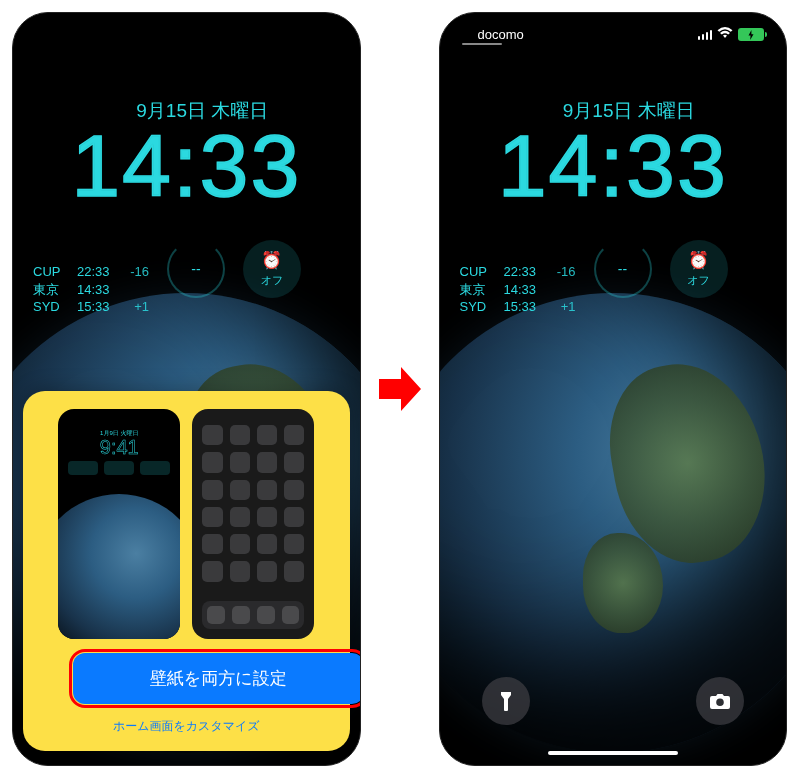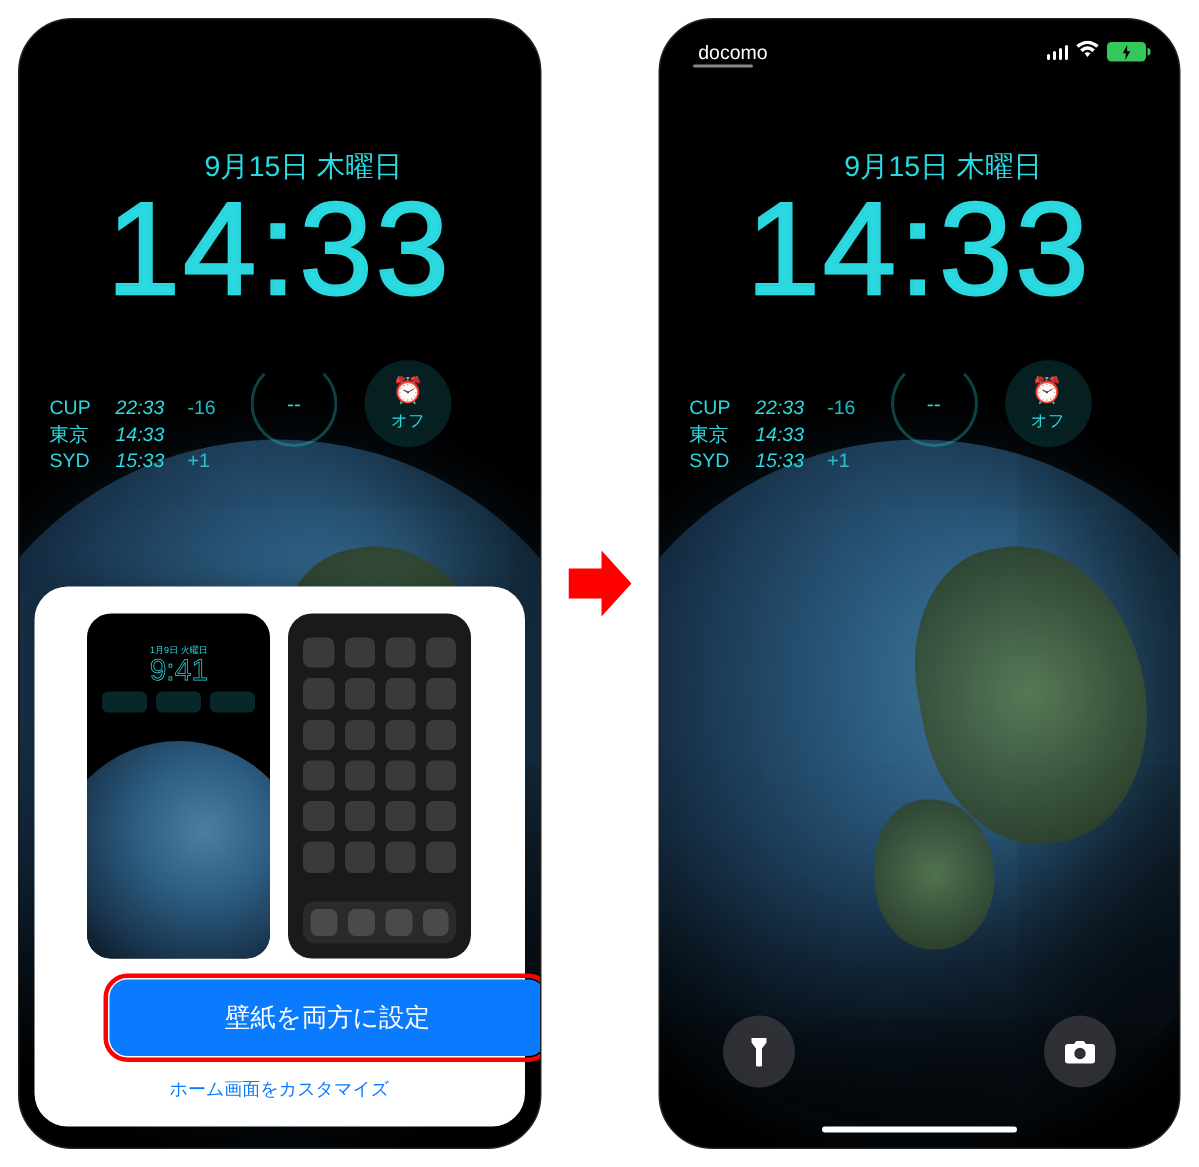--- a/index.html
+++ b/index.html
@@ -40,21 +40,21 @@
     border-radius: 45% 55% 50% 50%;
     opacity: .85;
   }
   .earth.big .c1 { width: 150px; height: 200px; top: 70px; left: 230px; transform: rotate(-10deg); }
   .earth.big .c2 { width: 80px; height: 100px; top: 240px; left: 200px; }
   .earth.small .c1 { width: 150px; height: 200px; top: 70px; left: 230px; transform: rotate(-10deg); }
   .earth.small .c2 { width: 80px; height: 100px; top: 240px; left: 200px; }
 
   .status-bar {
     position: absolute;
-    top: 14px; left: 4px; right: 0;
+    top: 14px; left: 16px; right: 0;
     display: flex;
     justify-content: space-between;
     align-items: center;
     padding: 0 22px;
     font-size: 13px;
     color: #fff;
     z-index: 5;
   }
   .status-right { display: flex; align-items: center; gap: 5px; }
   .sig-bars { display: flex; gap: 1.5px; align-items: flex-end; }
@@ -99,22 +99,22 @@
     top: 210px; left: 20px; right: 20px;
     display: flex;
     align-items: center;
     gap: 18px;
     color: #2bd9e0;
     z-index: 3;
   }
   .wclock-table { font-size: 13px; line-height: 1.35; margin-top: 40px; }
   .wclock-table .row { display: flex; gap: 10px; }
   .wclock-table .city { width: 34px; }
-  .wclock-table .t { width: 38px; font-style: italic; }
-  .wclock-table .off { width: 24px; text-align: left; opacity: .85; }
+  .wclock-table .t { width: 38px; }
+  .wclock-table .off { width: 24px; text-align: right; opacity: .85; }
   .gauge {
     width: 58px; height: 58px; border-radius: 50%;
     border: 2px solid rgba(43,217,224,.3);
     border-top-color: transparent;
     display: flex; align-items: center; justify-content: center;
     font-size: 14px;
     position: relative;
   }
   .alarm-w {
     width: 58px; height: 58px; border-radius: 50%;
@@ -122,21 +122,21 @@
     display: flex; flex-direction: column;
     align-items: center; justify-content: center;
     font-size: 11px; gap: 2px;
   }
   .alarm-w .ico { font-size: 17px; }
 
   
   .sheet {
     position: absolute;
     left: 10px; right: 10px; bottom: 14px;
-    background: #ffffff;
+    background: #fde047;
     border-radius: 22px;
     padding: 18px 18px 14px;
     z-index: 10;
     box-shadow: 0 -2px 20px rgba(0,0,0,.3);
   }
   .previews { display: flex; gap: 12px; justify-content: center; margin-bottom: 14px; }
   .prev {
     width: 122px; height: 230px; border-radius: 16px;
     background: #000; position: relative; overflow: hidden;
   }

